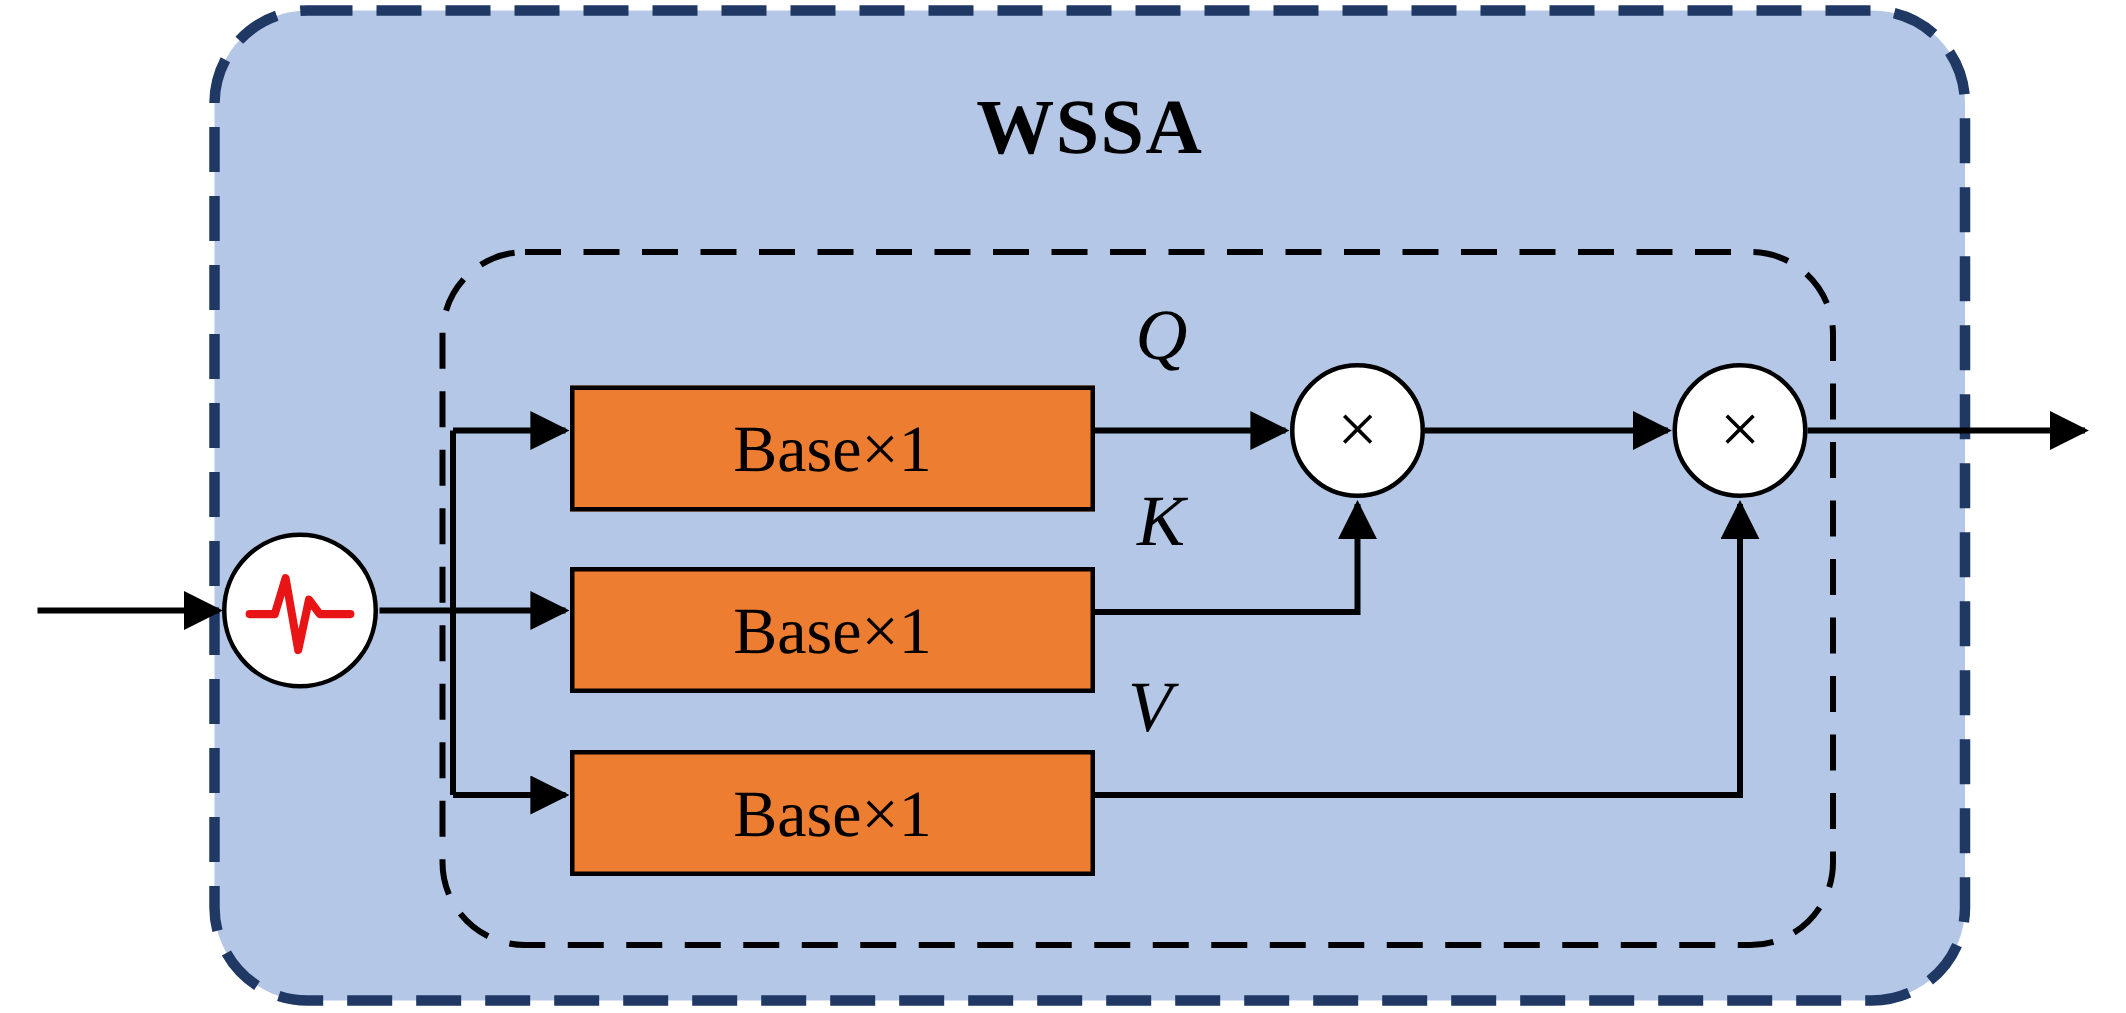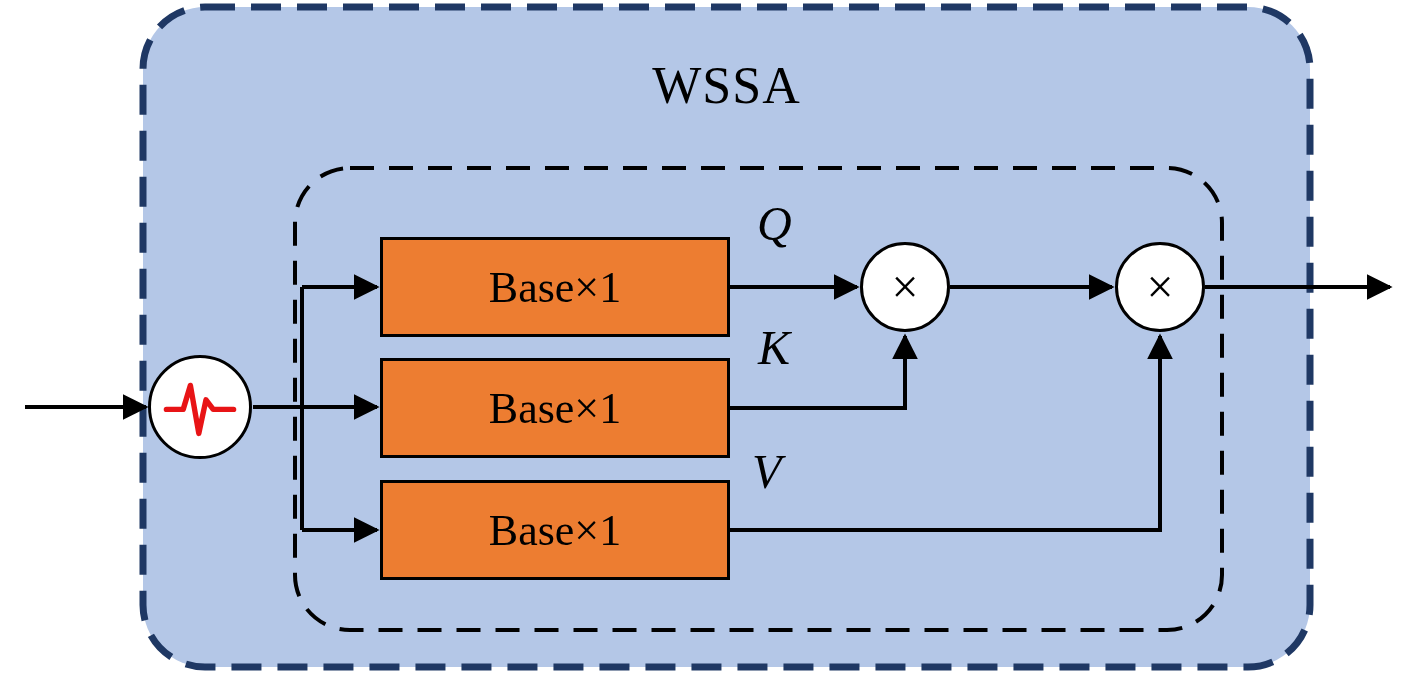--- a/index.html
+++ b/index.html
@@ -40,34 +40,36 @@
   }
   .title {
     position: absolute;
     left: 143px;
     top: 56px;
     width: 1167px;
     text-align: center;
     font-size: 52px;
     color: #000000;
     letter-spacing: 1px;
+    font-weight: bold;
   }
   .base-block {
     position: absolute;
     left: 380px;
     width: 350px;
-    height: 100px;
+    height: 84px;
     box-sizing: border-box;
     background: #ed7d31;
     border: 3px solid #000000;
     display: flex;
     align-items: center;
     justify-content: center;
     font-size: 44px;
     color: #000000;
+    margin-top: 20px;
   }
   .node {
     position: absolute;
     box-sizing: border-box;
     background: #ffffff;
     border: 3px solid #000000;
     border-radius: 50%;
     display: flex;
     align-items: center;
     justify-content: center;

